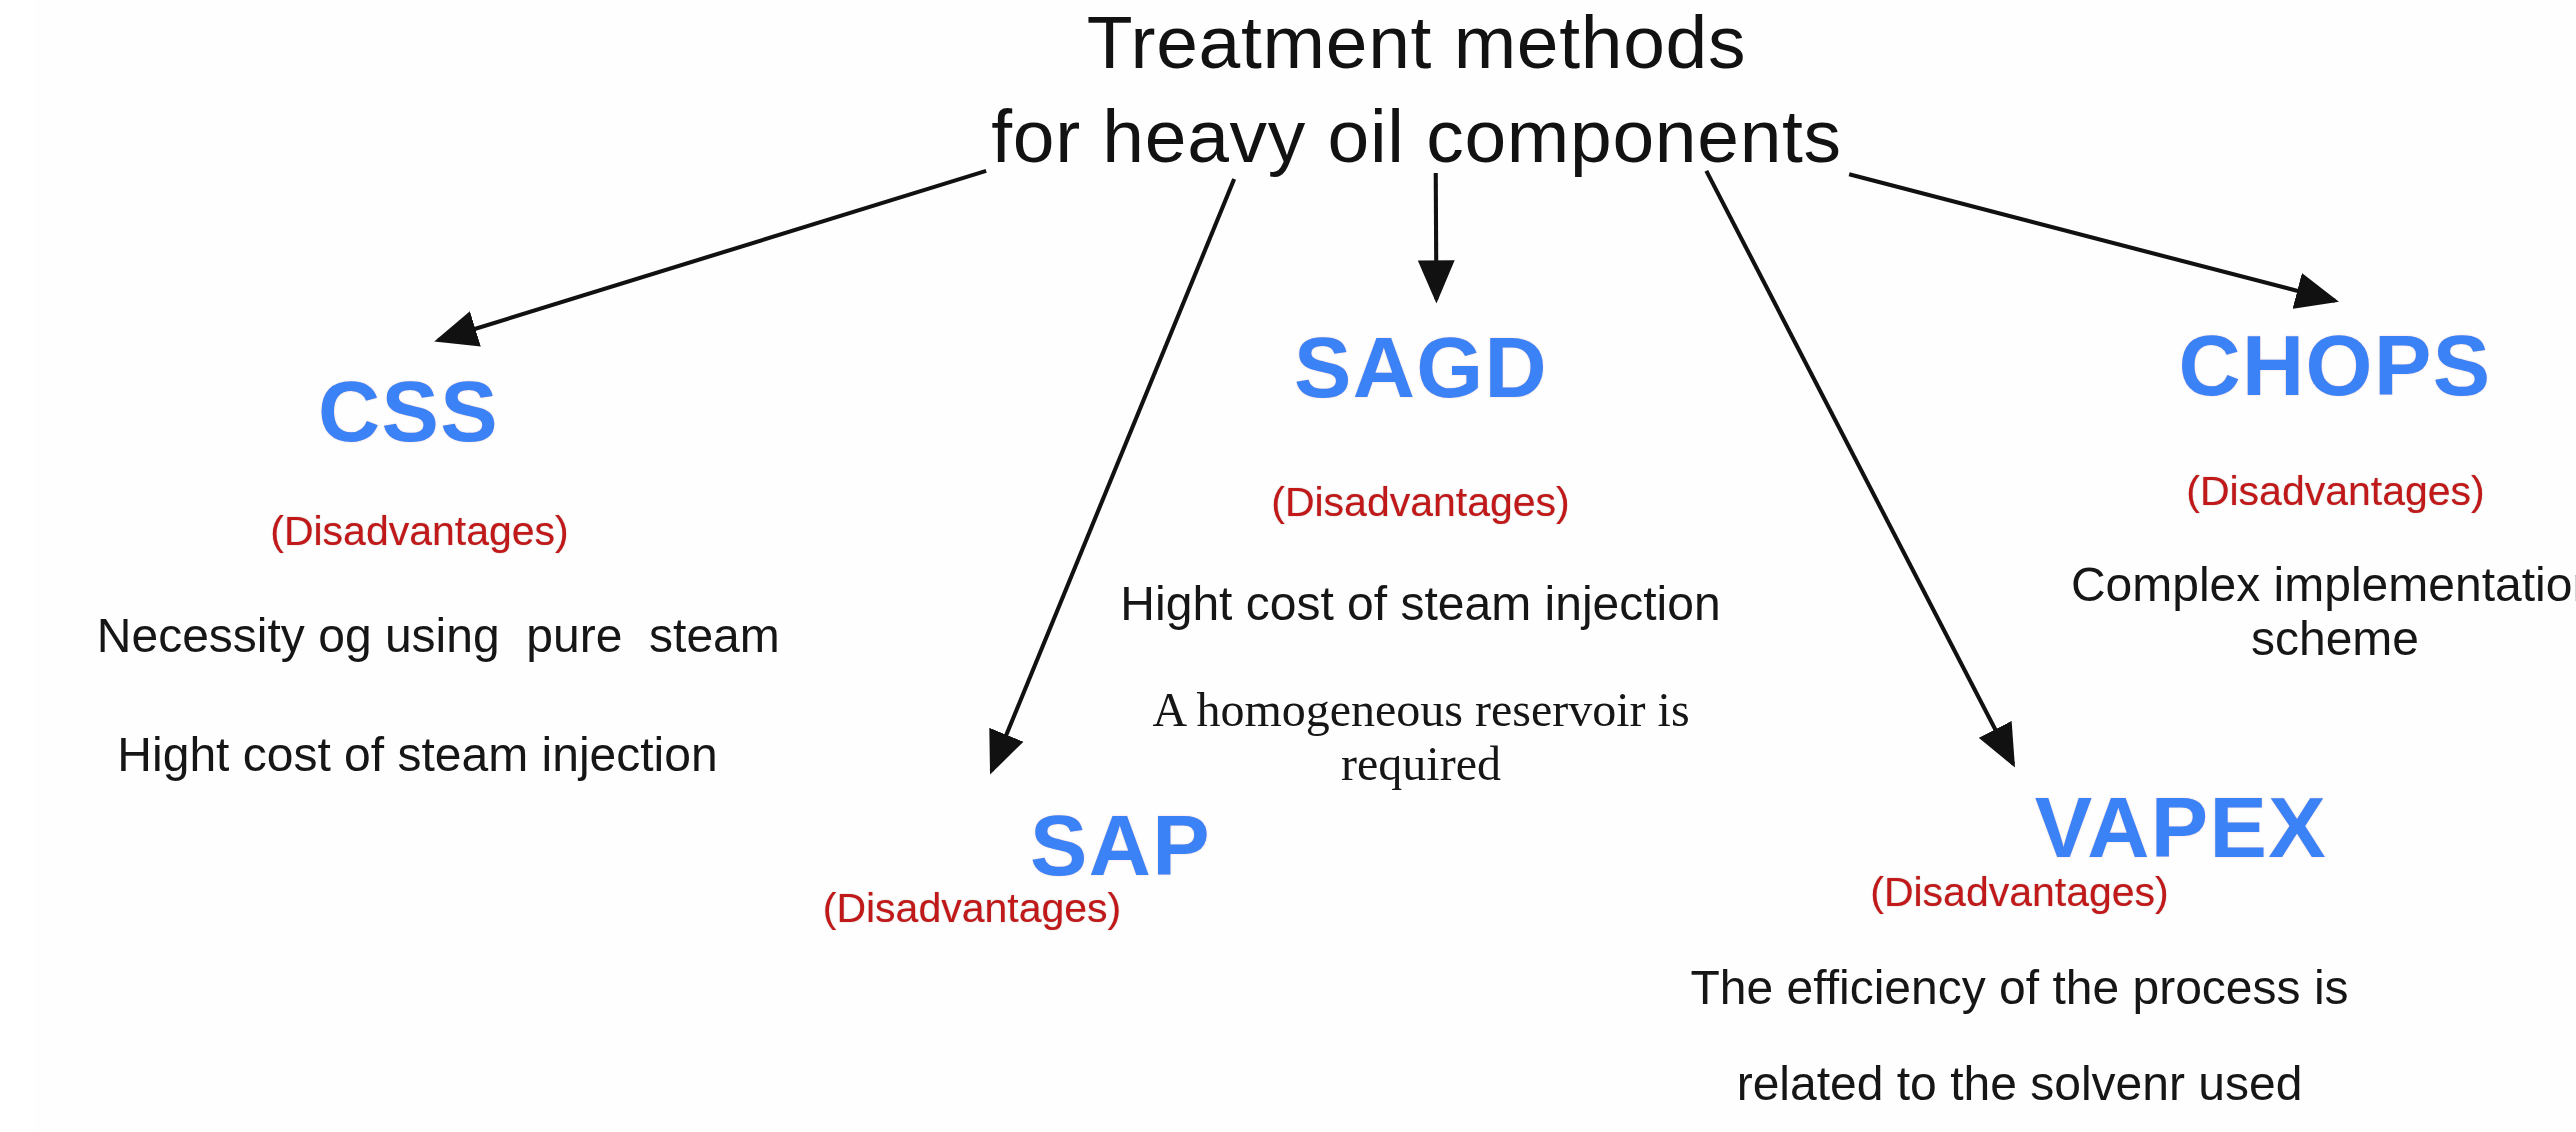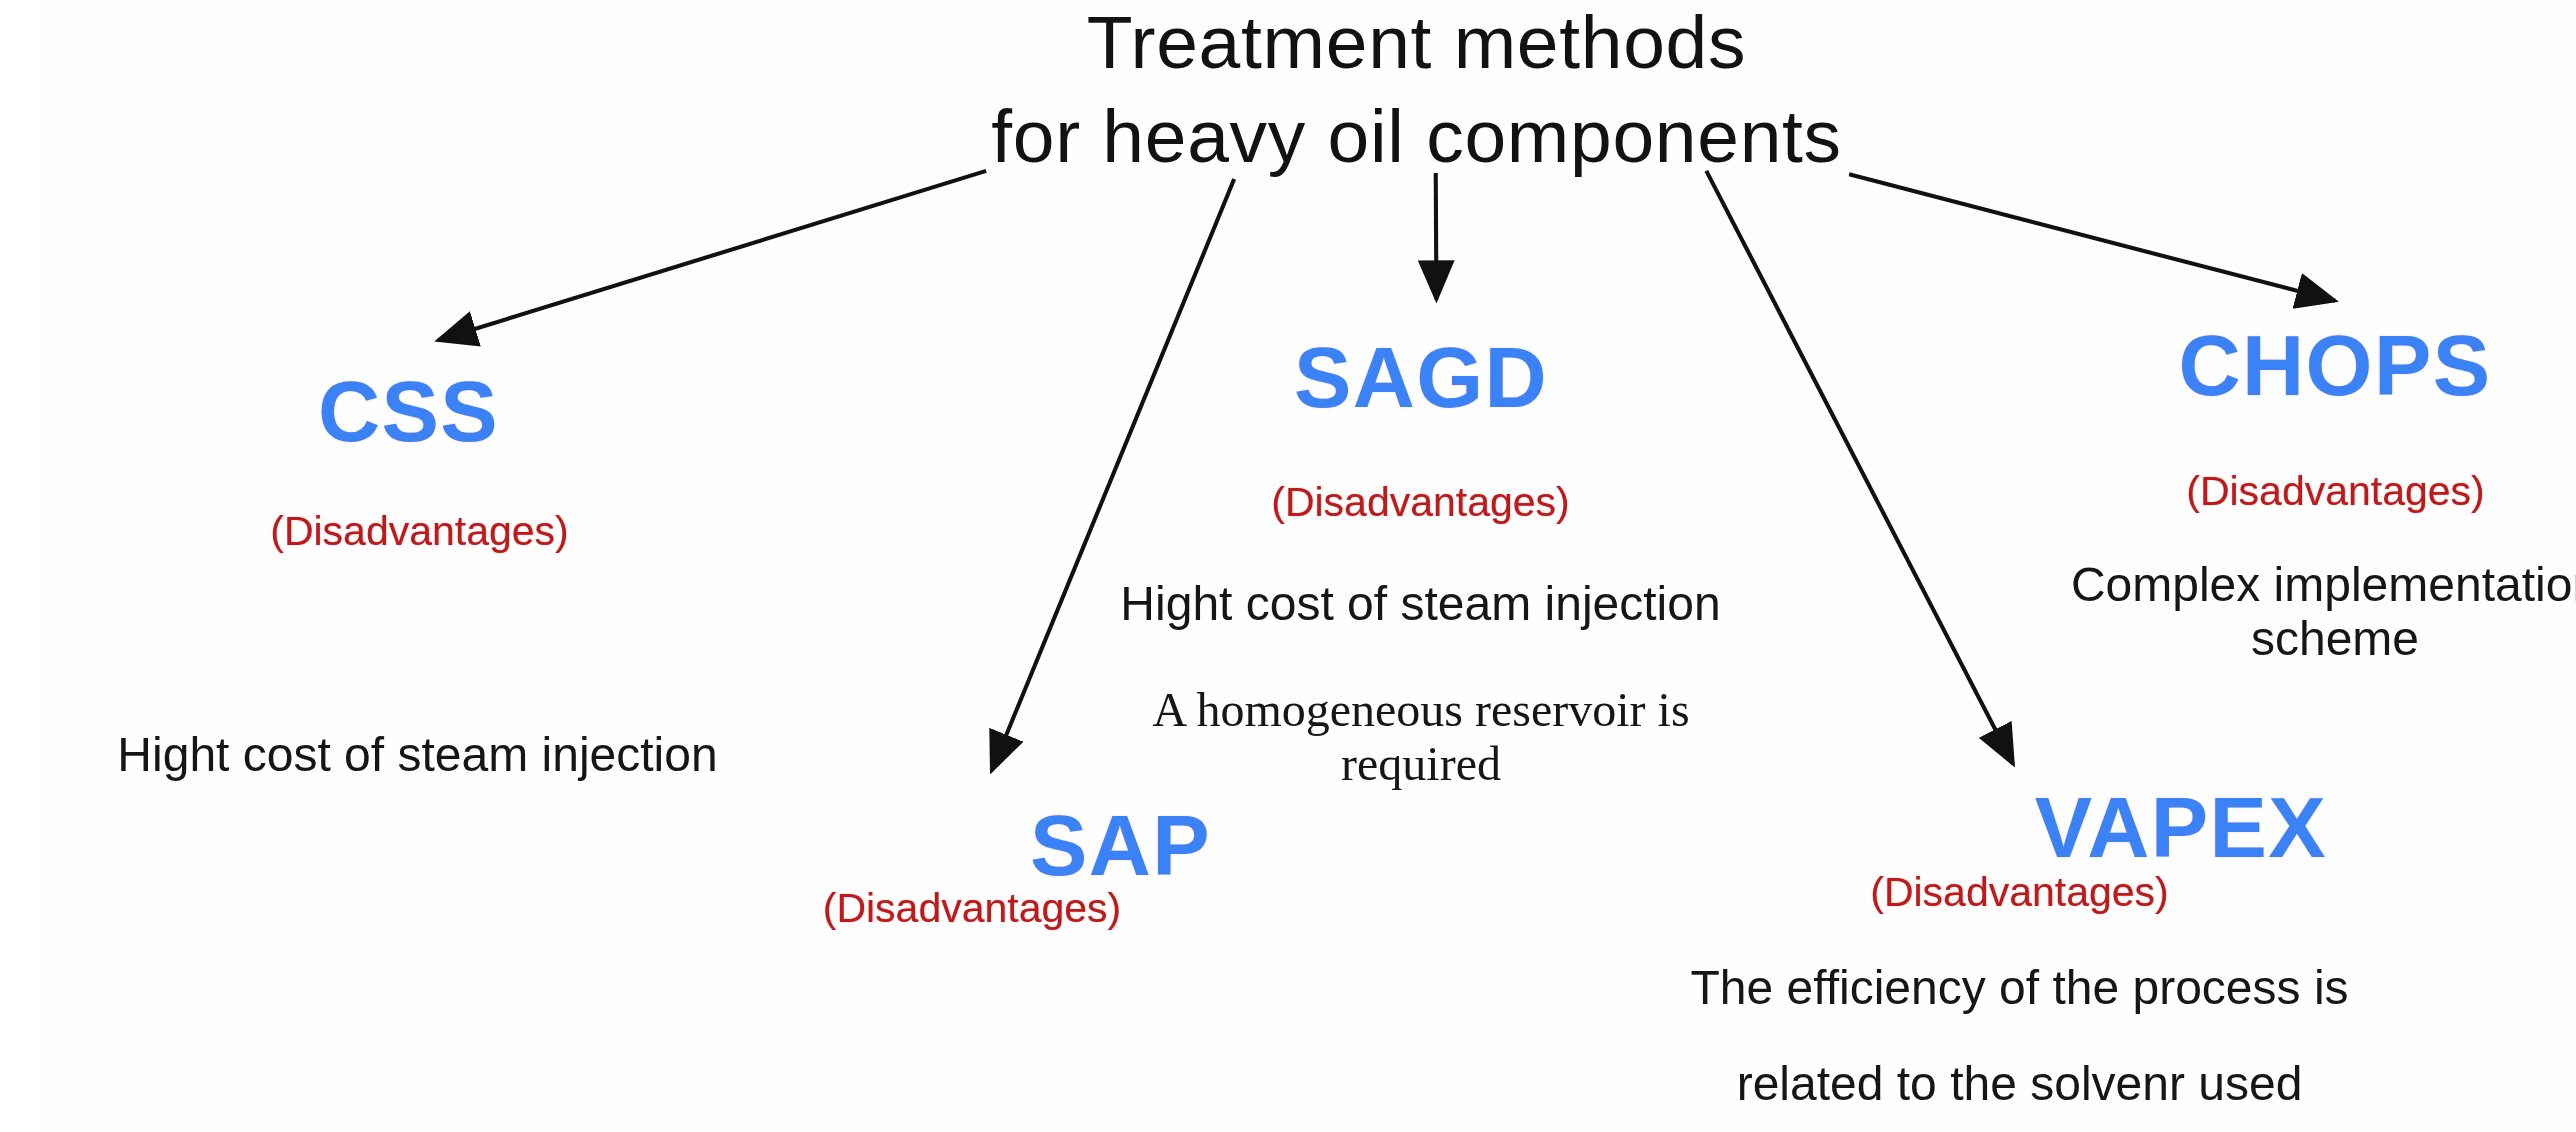--- a/index.html
+++ b/index.html
@@ -68,23 +68,24 @@
     <line x1="2655" y1="255" x2="3366" y2="440" stroke="#111111" stroke-width="6" marker-end="url(#ah)"></line>
   </svg>
 
   <div class="abs title" style="left:903px; top:-5.5px; width:957px;">
     <div>Treatment methods</div>
     <div>for heavy oil components</div>
   </div>
 
   <div class="abs method-heading" style="left:100px; top:368px; width:547px;">CSS</div>
   <div class="abs disadv-label" style="left:111px; top:509px; width:547px;">(Disadvantages)</div>
+  <div class="abs item" style="left:6.8px; top:609px; width:793px;">Necessity og using  pure  steam</div>
   <div class="abs item" style="left:0px; top:728px; width:765px;">Hight cost of steam injection</div>
 
-  <div class="abs method-heading" style="left:1099px; top:334px; width:574px;">SAGD</div>
+  <div class="abs method-heading" style="left:1099px; top:324px; width:574px;">SAGD</div>
   <div class="abs disadv-label" style="left:1112px; top:480px; width:547px;">(Disadvantages)</div>
   <div class="abs item" style="left:1044px; top:577px; width:683px;">Hight cost of steam injection</div>
   <div class="abs item" style="left:1058px; top:683px; width:656px;font-family:Liberation Serif, serif;">A homogeneous reservoir is required</div>
 
   <div class="abs method-heading" style="left:698px; top:802px; width:478px;text-align:right;">SAP</div>
   <div class="abs disadv-label" style="left:698px; top:886px; width:478px;">(Disadvantages)</div>
 
   <div class="abs method-heading" style="left:1677px; top:784px; width:615px;text-align:right;">VAPEX</div>
   <div class="abs disadv-label" style="left:1677px; top:870px; width:615px;">(Disadvantages)</div>
   <div class="abs item" style="left:1626px; top:961px; width:717px;">The efficiency of the process is</div>

